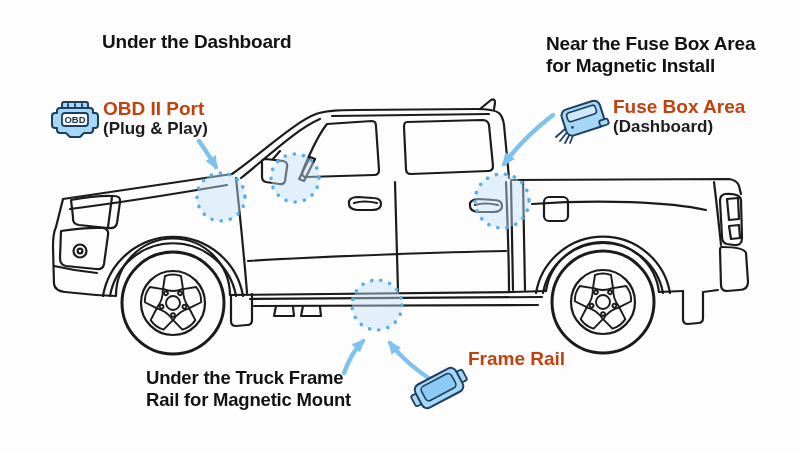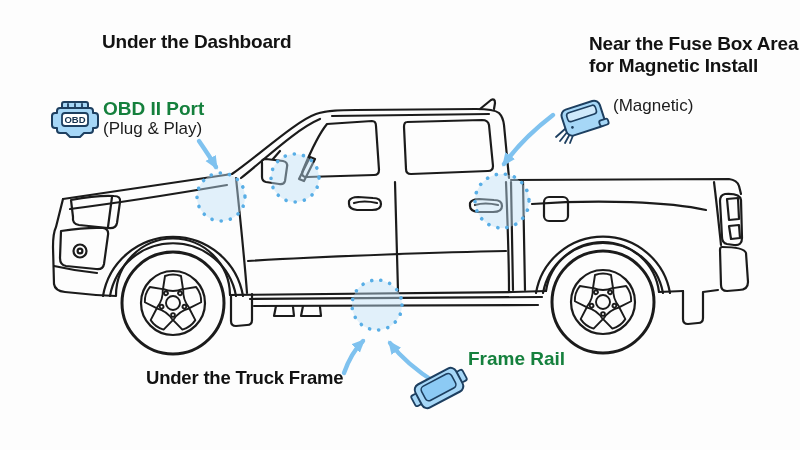--- a/index.html
+++ b/index.html
@@ -7,22 +7,22 @@
     position:relative;width:800px;height:450px;overflow:hidden;
     background:#fdfdfd;font-family:"Liberation Sans",sans-serif;color:#141414;
   }
   .stage svg{display:block;}
   .abs{position:absolute;}
   .heading{
     font-size:19px;font-weight:bold;line-height:22px;letter-spacing:-0.2px;color:#121212;
     white-space:nowrap;
   }
   .heading.small{font-size:18.5px;}
-  .item-title{font-size:19px;font-weight:bold;line-height:21px;color:#15803d;white-space:nowrap;}
-  .item-sub{font-size:17px;font-weight:normal;line-height:20px;color:#1c1c1c;white-space:nowrap;}
+  .item-title{font-size:19px;font-weight:bold;line-height:21px;color:#c2410c;white-space:nowrap;}
+  .item-sub{font-size:17px;font-weight:bold;line-height:20px;color:#1c1c1c;white-space:nowrap;}
 </style>
 </head>
 <body>
 
 <div class="stage">
 
   <svg class="abs" style="left:0;top:0" width="800" height="450" viewBox="0 0 800 450">
     <defs>
       <marker id="ah" viewBox="0 0 10 10" refX="7" refY="5" markerWidth="3.4" markerHeight="3.4" orient="auto">
         <path d="M0,1 L9,5 L0,9 Z" fill="#7fc2ef"></path>
@@ -181,43 +181,45 @@
       <rect x="12" y="14" width="26" height="13" rx="3" fill="#ffffff" stroke-width="1.8"></rect>
     </g>
     <text x="25" y="24" text-anchor="middle" font-family="Liberation Sans, sans-serif" font-size="9.5" font-weight="bold" fill="#14314e">OBD</text>
   </svg>
 
   <div class="abs" style="left:103px;top:98px">
     <div class="item-title">OBD II Port</div>
     <div class="item-sub">(Plug &amp; Play)</div>
   </div>
 
-  <div class="abs heading" style="left:589px;top:33px">
+  <div class="abs heading" style="left:546px;top:33px">
     <div>Near the Fuse Box Area</div>
     <div>for Magnetic Install</div>
   </div>
 
   <svg class="abs" style="left:553px;top:93px" width="58" height="52" viewBox="0 0 58 52">
     <g stroke="#1d3f60" stroke-width="1.8" stroke-linecap="round" fill="none">
       <path d="M 12,36 L 3,44 M 15,38 L 7,48 M 18,39 L 12,50 M 21,40 L 17,50"></path>
     </g>
     <g transform="rotate(-18 29 25)" stroke="#1d3f60" stroke-linejoin="round">
       <rect x="10" y="12" width="40" height="27" rx="6" fill="#a6d7f7" stroke-width="2"></rect>
       <rect x="15" y="16" width="30" height="9" rx="3" fill="#cfe9fb" stroke-width="1.6"></rect>
       <rect x="44" y="33" width="9" height="6" rx="2" fill="#a6d7f7" stroke-width="1.8"></rect>
       <circle cx="17" cy="31" r="1.4" fill="#1d3f60" stroke="none"></circle>
     </g>
   </svg>
 
   <div class="abs" style="left:613px;top:96px">
-    <div class="item-sub">(Magnetic)</div>
+    <div class="item-title">Fuse Box Area</div>
+    <div class="item-sub">(Dashboard)</div>
   </div>
 
   <div class="abs heading small" style="left:146px;top:367px">
     <div>Under the Truck Frame</div>
+    <div>Rail for Magnetic Mount</div>
   </div>
 
   <svg class="abs" style="left:408px;top:360px" width="62" height="56" viewBox="0 0 62 56">
     <g transform="rotate(-28 31 28)" stroke="#1d3f60" stroke-linejoin="round">
       <rect x="2" y="22" width="7" height="12" rx="2" fill="#a6d7f7" stroke-width="1.8"></rect>
       <rect x="53" y="22" width="7" height="12" rx="2" fill="#a6d7f7" stroke-width="1.8"></rect>
       <rect x="8" y="15" width="46" height="26" rx="6" fill="#a6d7f7" stroke-width="2"></rect>
       <rect x="14" y="19" width="34" height="16" rx="4" fill="#8ccaf4" stroke-width="1.6"></rect>
     </g>
   </svg>

